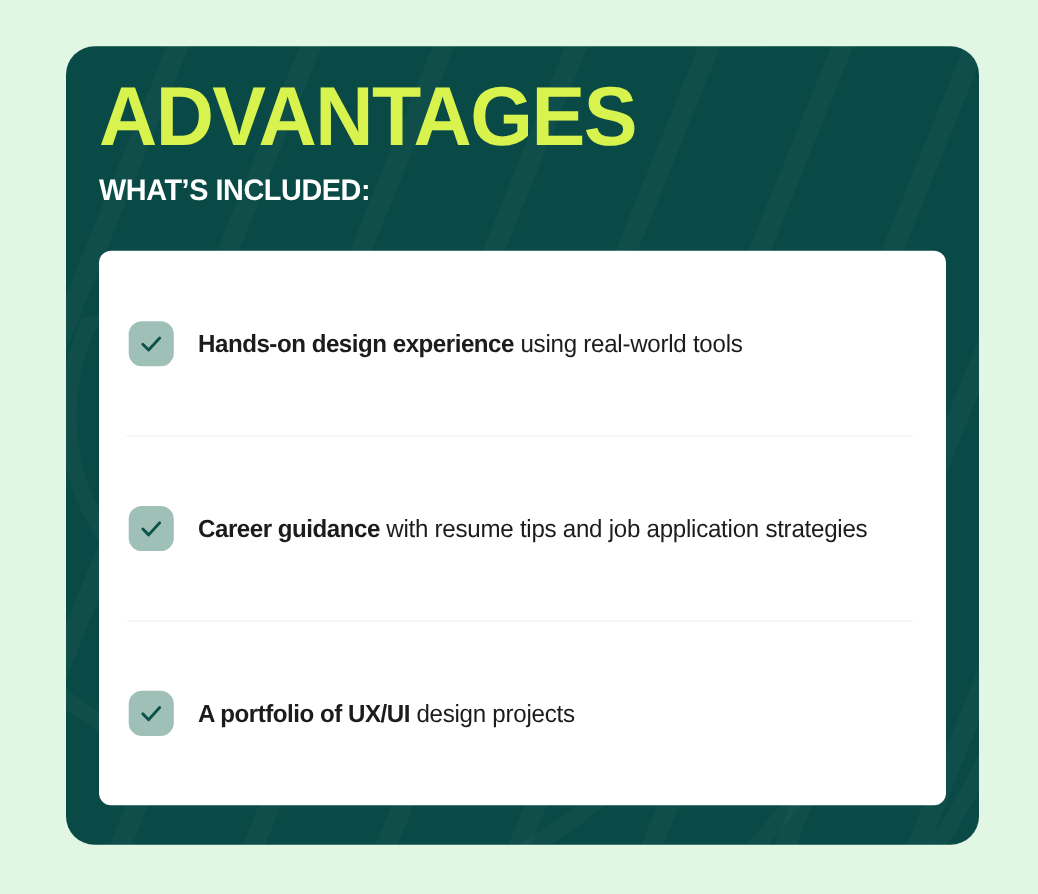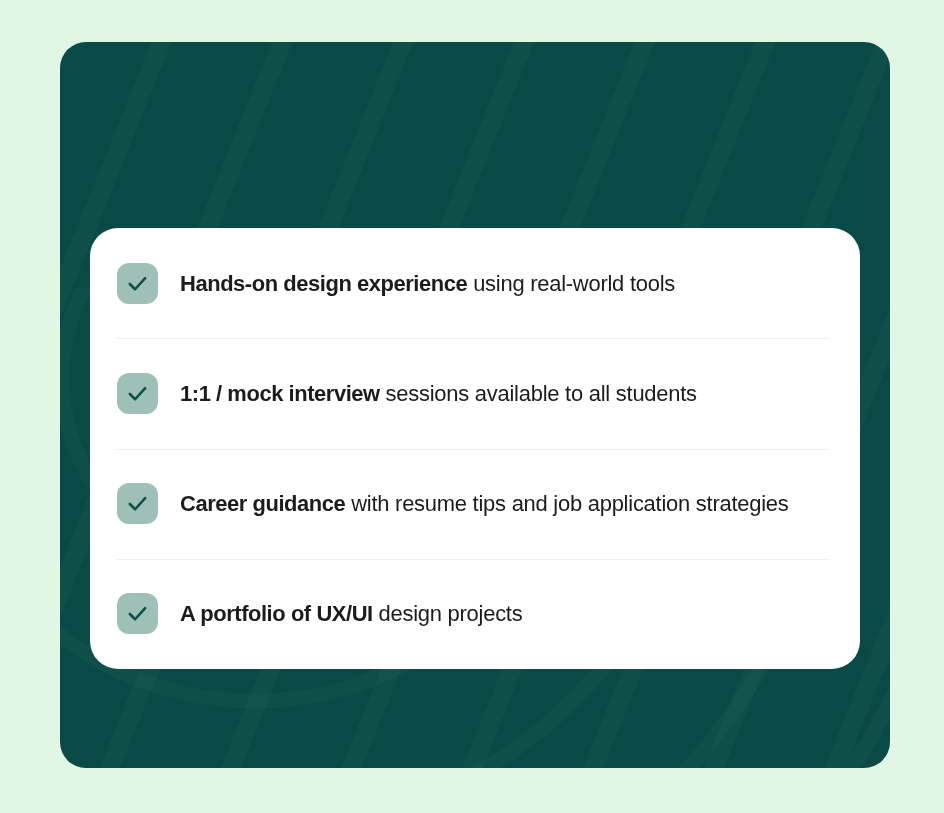--- a/index.html
+++ b/index.html
@@ -102,23 +102,23 @@
     transform-origin: left center;
     white-space: nowrap;
   }
 
   
   .list-card {
     position: absolute;
     left: 30px;
     top: 186px;
     width: 770px;
-    height: 441px;
+    height: 504px;
     background: #FFFFFF;
-    border-radius: 28px;
+    border-radius: 11px;
     padding: 0 25px;
   }
 
   .list-rows {
     height: 100%;
     display: flex;
     flex-direction: column;
   }
 
   .list-item {
@@ -171,41 +171,37 @@
 </head>
 <body>
 
 <div class="page">
 
   <div class="advantages-card">
 
     <div class="card-texture"></div>
     <div class="card-texture-2"></div>
 
+    <div class="card-head">
+      <div class="advantages-title">ADVANTAGES</div>
+      <div class="whats-included">WHAT’S INCLUDED:</div>
+    </div>
 
     <div class="list-card">
       <div class="list-rows">
 
         <div class="list-item">
           <span class="check-box">
             <svg width="23" height="23" viewBox="0 0 24 24" fill="none" stroke="#0E504A" stroke-width="2.7" stroke-linecap="round" stroke-linejoin="round">
               <polyline points="4,12.5 9.5,18 20,6.5"></polyline>
             </svg>
           </span>
           <span class="item-text"><b>Hands-on design experience</b><span> using real-world tools</span></span>
         </div>
 
-        <div class="list-item">
-          <span class="check-box">
-            <svg width="23" height="23" viewBox="0 0 24 24" fill="none" stroke="#0E504A" stroke-width="2.7" stroke-linecap="round" stroke-linejoin="round">
-              <polyline points="4,12.5 9.5,18 20,6.5"></polyline>
-            </svg>
-          </span>
-          <span class="item-text"><b>1:1 / mock interview</b><span> sessions available to all students</span></span>
-        </div>
 
 
         <div class="list-item">
           <span class="check-box">
             <svg width="23" height="23" viewBox="0 0 24 24" fill="none" stroke="#0E504A" stroke-width="2.7" stroke-linecap="round" stroke-linejoin="round">
               <polyline points="4,12.5 9.5,18 20,6.5"></polyline>
             </svg>
           </span>
           <span class="item-text"><b>Career guidance</b><span> with resume tips and job application strategies</span></span>
         </div>

